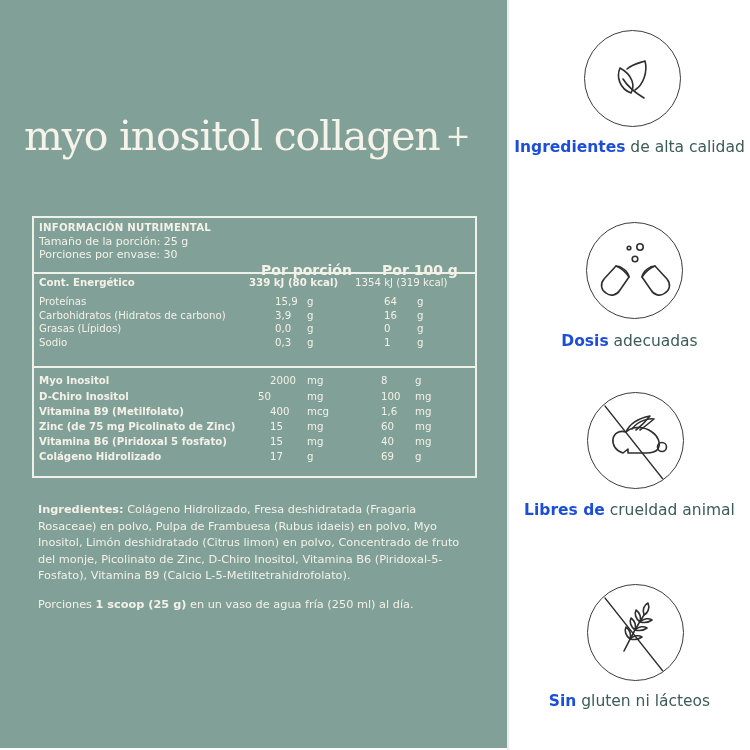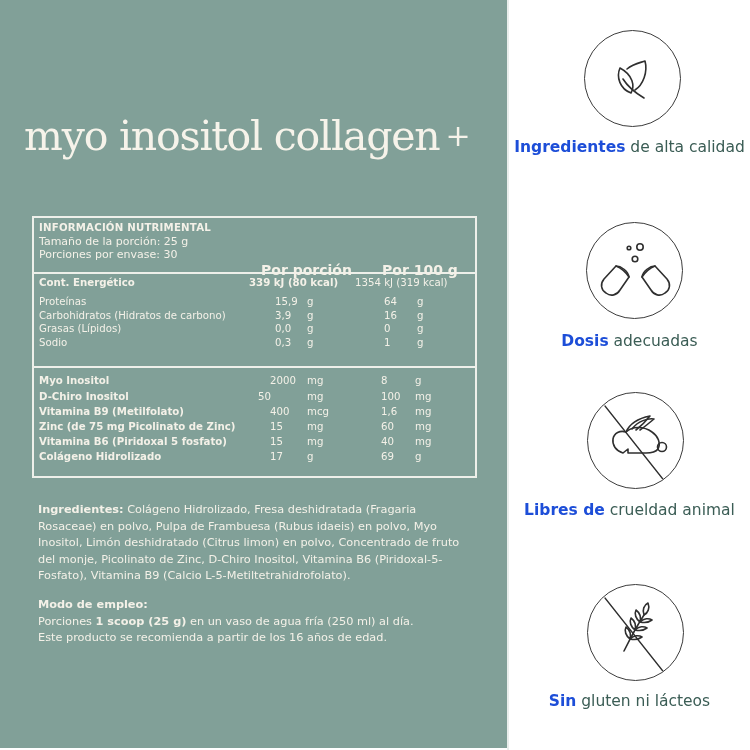--- a/index.html
+++ b/index.html
@@ -152,23 +152,21 @@
         <span class="v" style="left:268px">g</span>
         <span class="v" style="left:342px">69</span>
         <span class="v" style="left:376px">g</span>
       </div>
     </div>
   </div>
 
   <div class="ingredients"><b>Ingredientes:</b><span> Colágeno Hidrolizado, Fresa deshidratada (Fragaria Rosaceae) en polvo, Pulpa de Frambuesa (Rubus idaeis) en polvo, Myo Inositol, Limón deshidratado (Citrus limon) en polvo, Concentrado de fruto del monje, Picolinato de Zinc, D-Chiro Inositol, Vitamina B6 (Piridoxal-5-Fosfato), Vitamina B9 (Calcio L-5-Metiltetrahidrofolato).</span></div>
 
   <div class="usage">
-    <div class="h">Modo de empleo:</div>
     <div><span>Porciones </span><b>1 scoop (25 g)</b><span> en un vaso de agua fría (250 ml) al día.</span></div>
-    <div>Este producto se recomienda a partir de los 16 años de edad.</div>
   </div>
 </div>
 
 <div class="divider-line"></div>
 
 <div class="right-panel">
 
   <div class="feature" style="top:0">
     <div class="circle" style="left:75px;top:30px">
       <svg viewBox="0 0 97 97" fill="none" stroke="#2f2f2f" stroke-width="1.6" stroke-linecap="round" stroke-linejoin="round">

